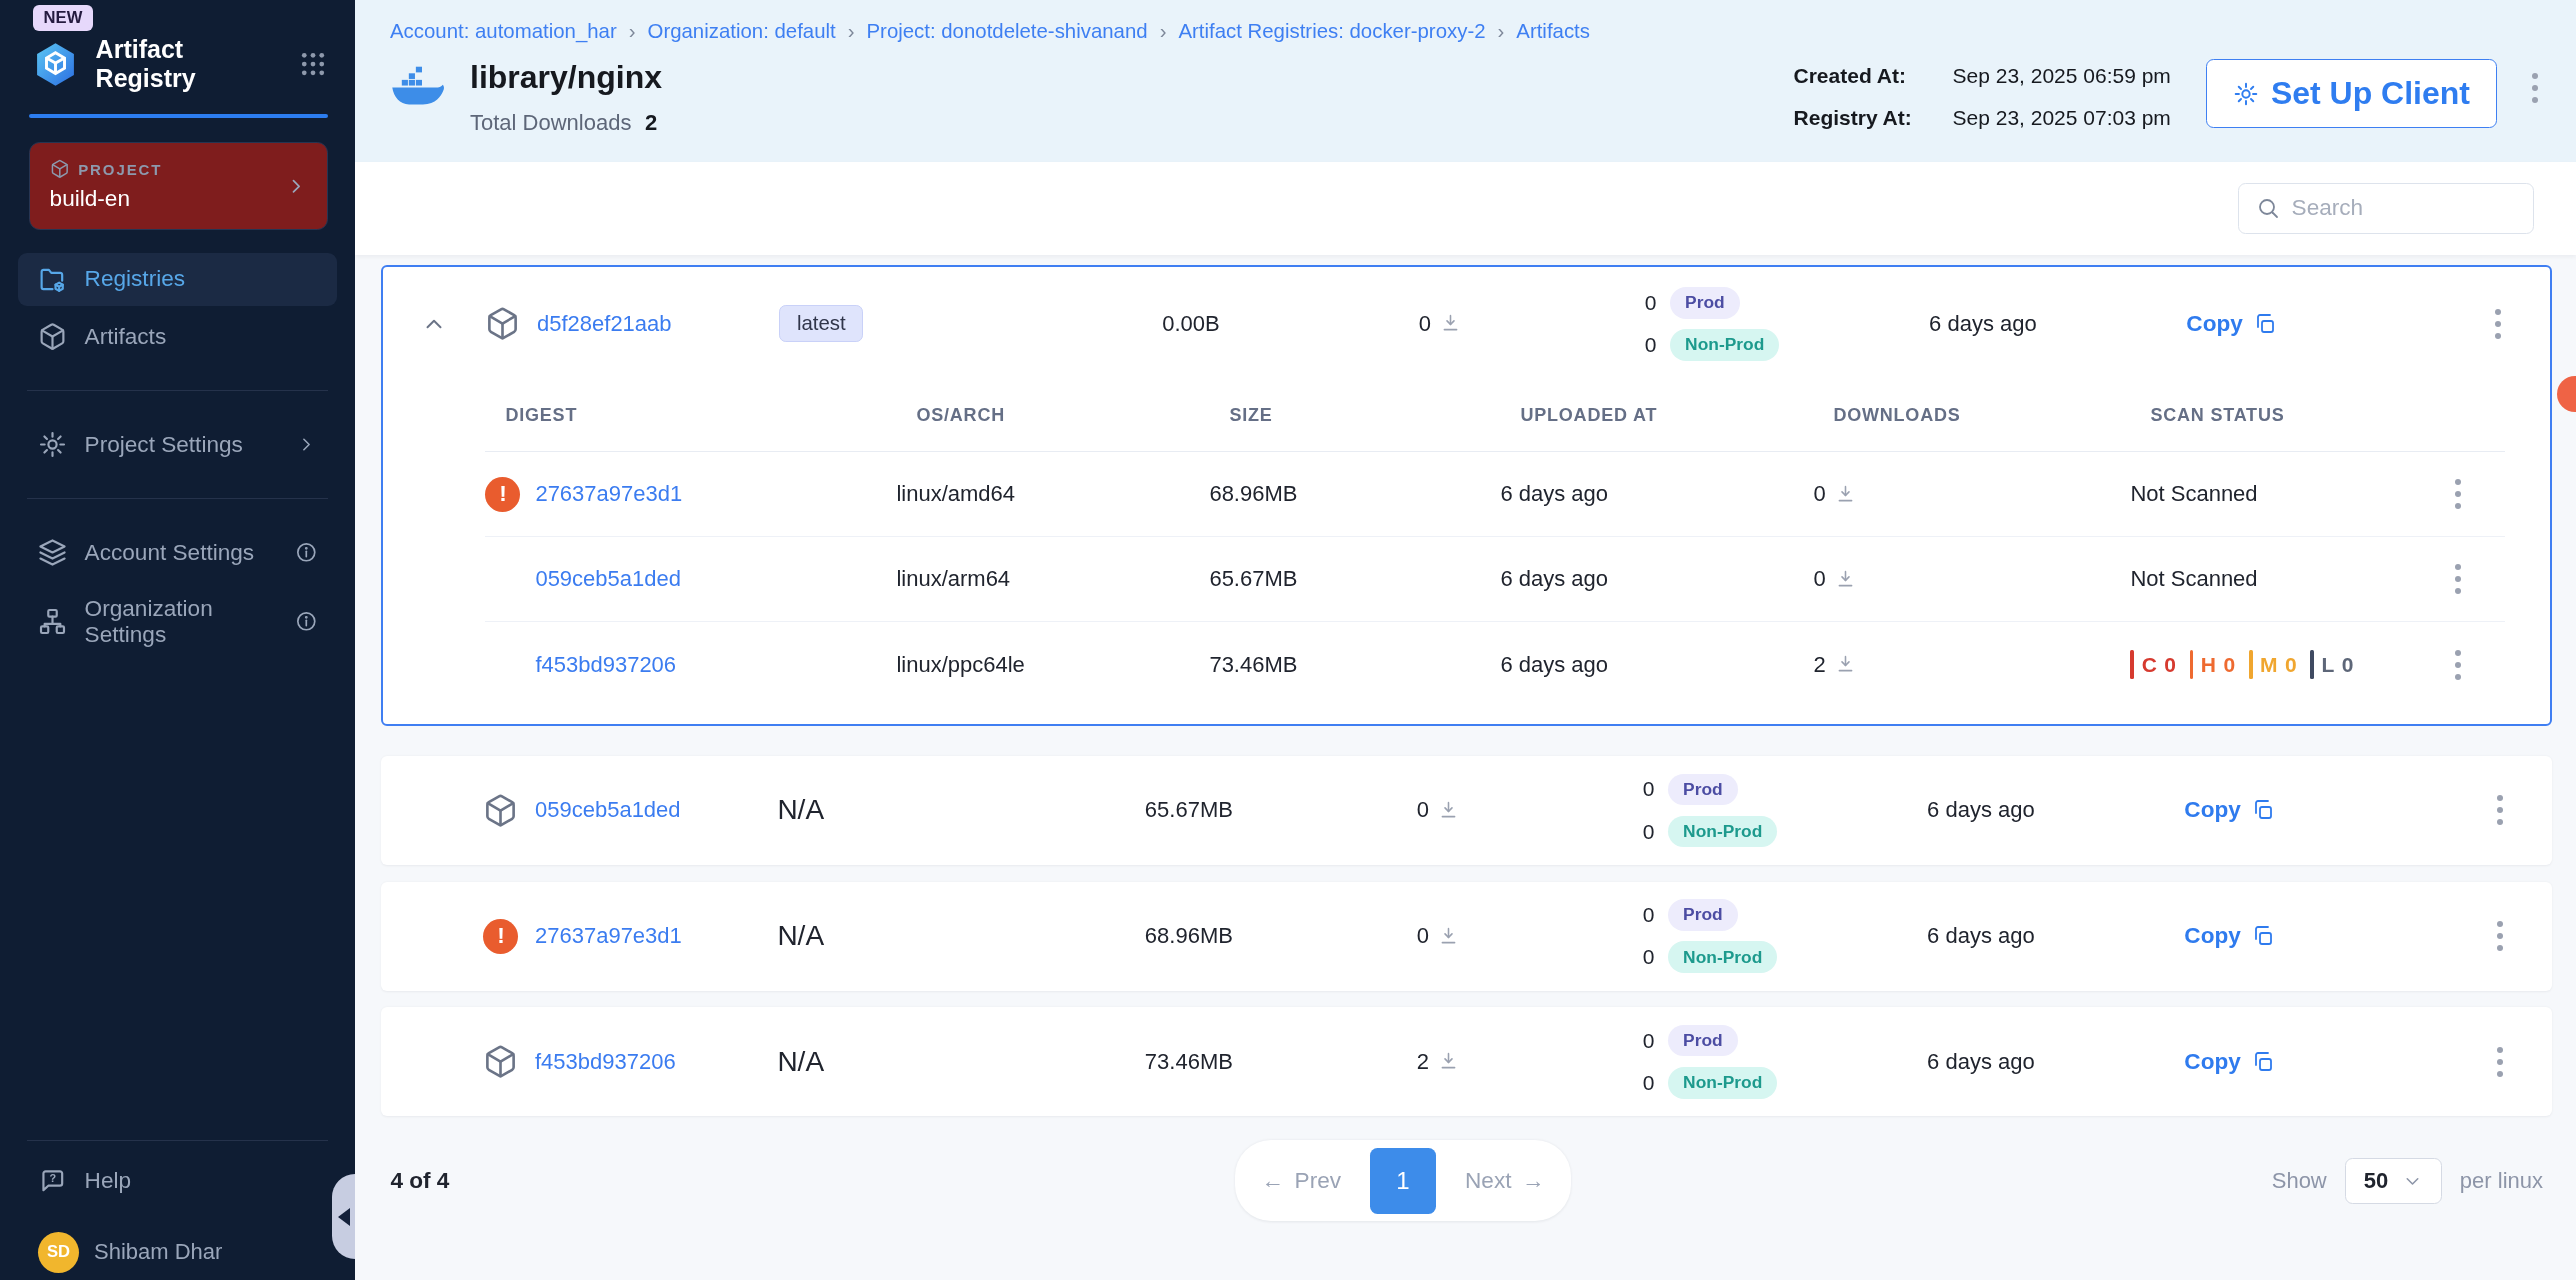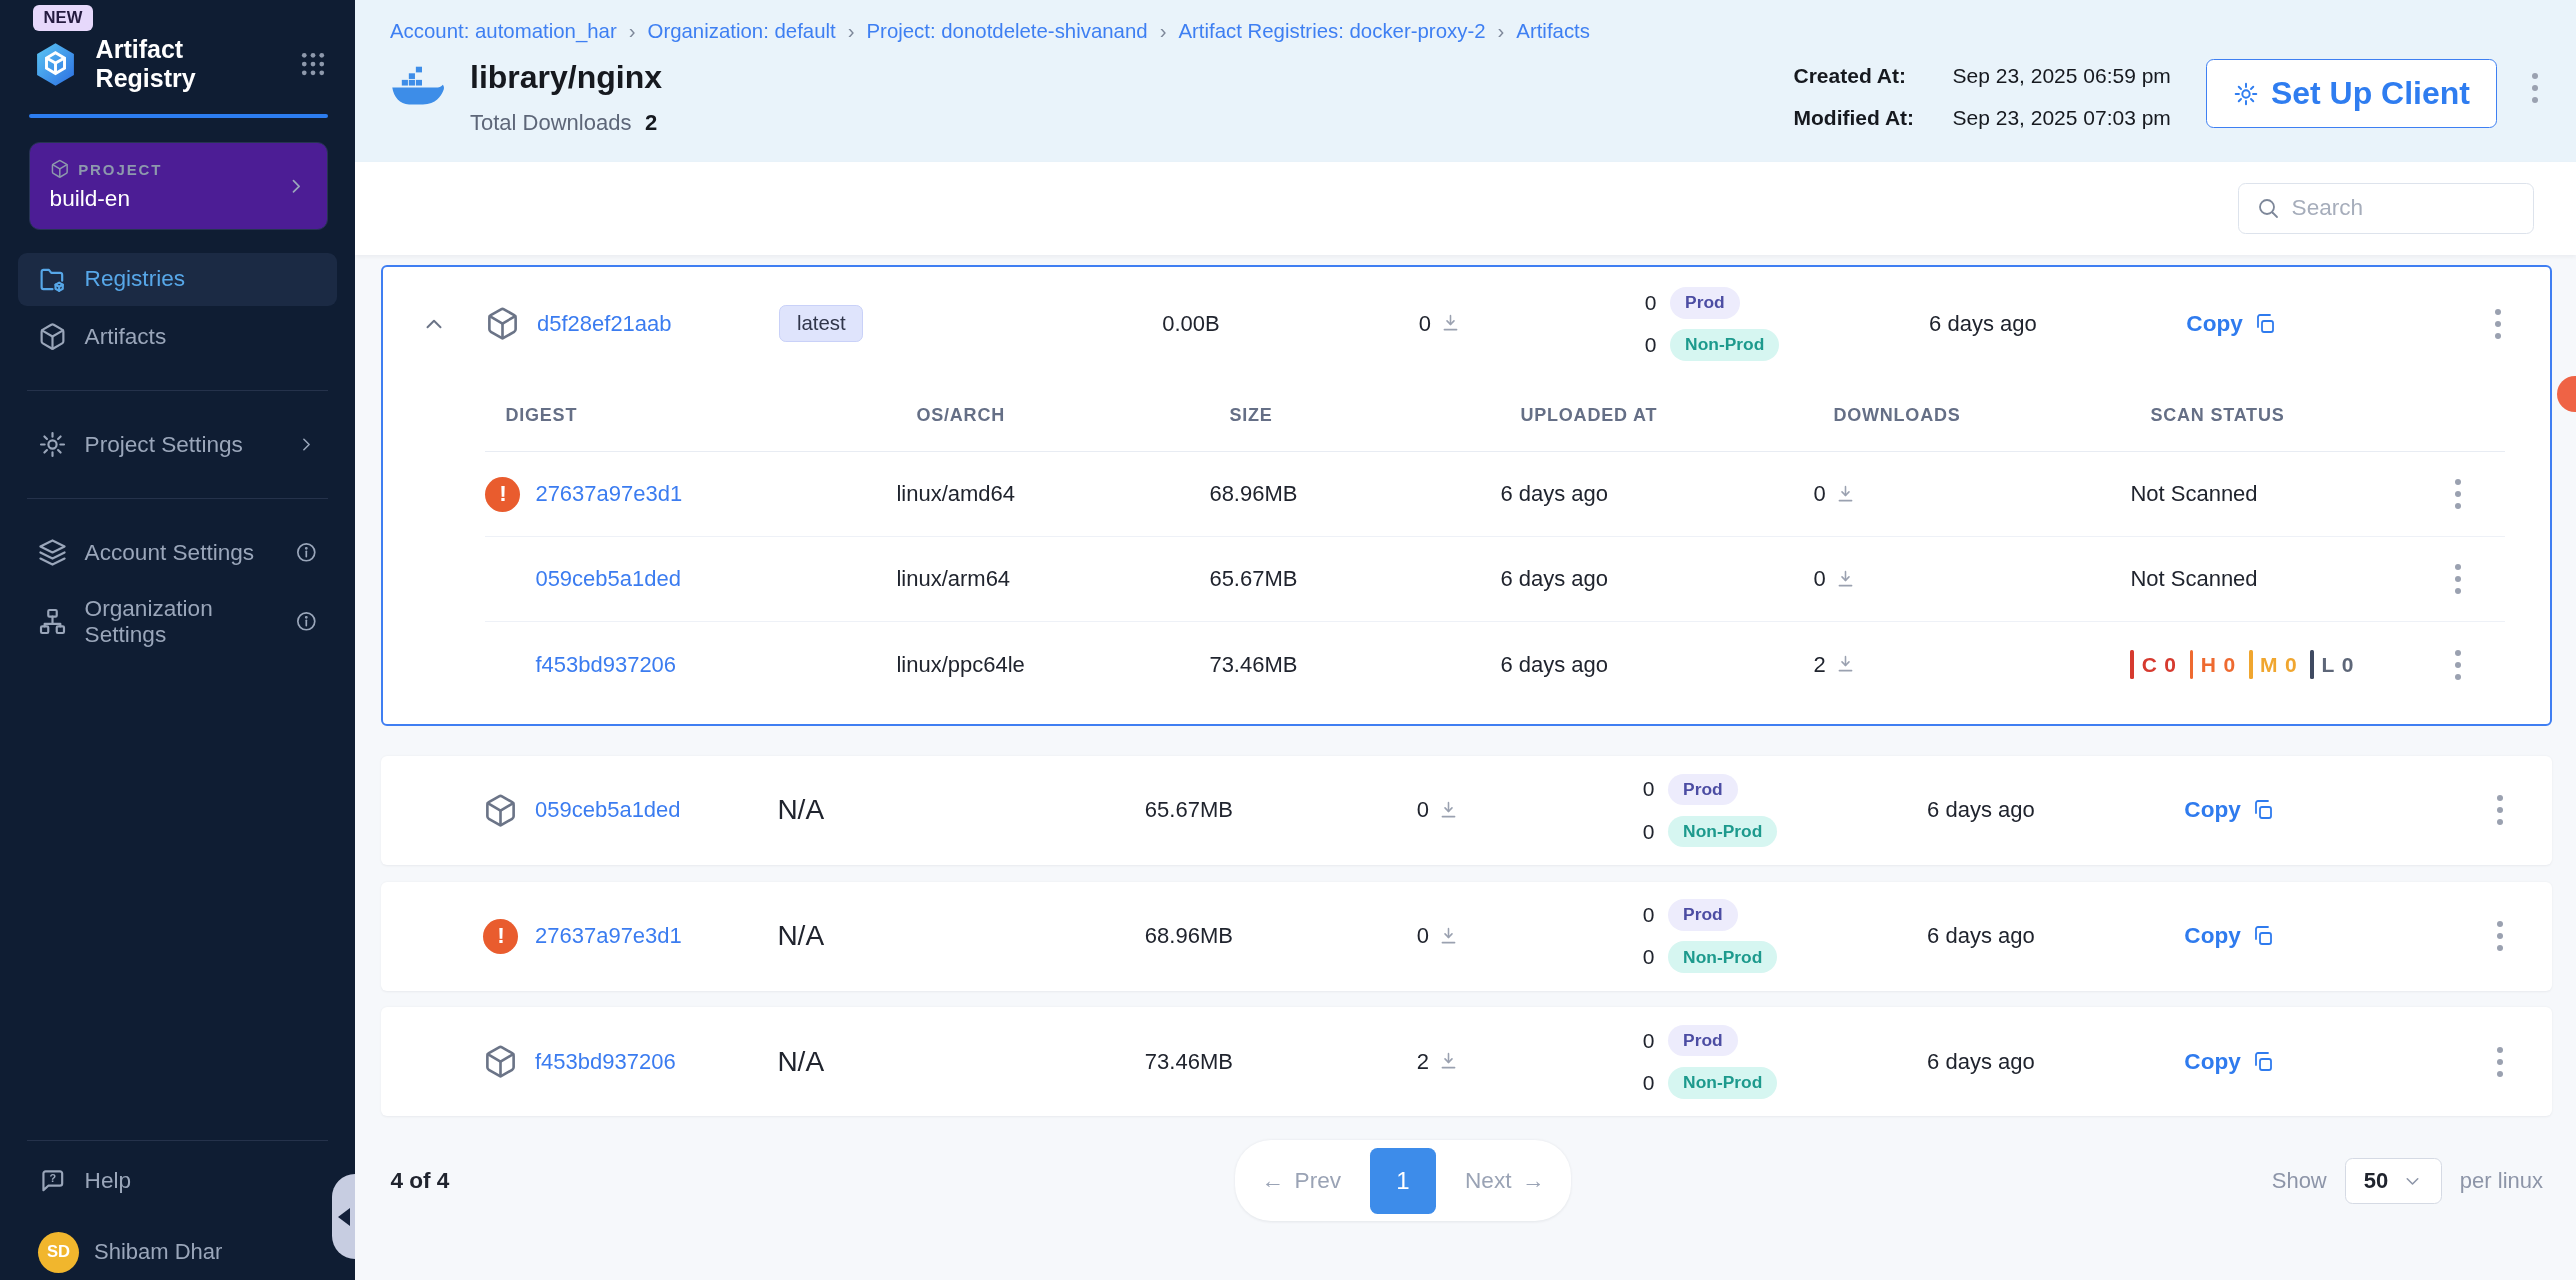--- a/index.html
+++ b/index.html
@@ -10,21 +10,21 @@
   
   .sidebar { width:355px; flex-shrink:0; background:#0f1d33; position:relative;
     color:#9aa7bb; overflow:hidden; }
   .new-badge { position:absolute; top:4.5px; left:33px; background:#e6d8fb; color:#241a3f;
     font-size:16.6px; font-weight:700; padding:3px 10.6px; border-radius:6px; }
   .logo-row { display:flex; align-items:center; gap:16.6px; margin:35px 27px 0 32px; }
   .logo-row svg.logo { width:47px; height:47px; }
   .app-title { color:#ffffff; font-size:25px; font-weight:700; flex:1; }
   .grid-icon { color:#8e99ac; }
   .blue-rule { height:3.8px; background:#2c7df0; margin:21px 27px 0 29px; border-radius:2.3px; }
-  .project-card { margin:24px 27px 0 29px; background:#4c1d95; border:1.5px solid #263552;
+  .project-card { margin:24px 27px 0 29px; background:#7f1d1d; border:1.5px solid #263552;
     border-radius:10.6px; padding:16.6px 19.6px; display:flex; align-items:center; cursor:pointer; }
   .pc-text { flex:1; }
   .pc-top { display:flex; align-items:center; gap:9px; color:#8d99ad; }
   .pc-label { font-size:15px; font-weight:700; letter-spacing:1.9px; }
   .pc-name { color:#ffffff; font-size:22.6px; margin-top:7.5px; }
   .nav { margin-top:22.6px; }
   .nav-item { display:flex; align-items:center; gap:18px; font-size:22.6px; color:#9aa6ba;
     padding:12px 19.6px; margin:4.5px 18px; border-radius:9px; cursor:pointer; }
   .nav-item .grow { flex:1; }
   .nav-item.active { background:#1b2a44; color:#57a7e8; }
@@ -323,21 +323,21 @@
           </div>
         </div>
 
         <div class="title-right">
           <div class="meta">
             <div class="meta-row">
               <span class="meta-label">Created At:</span>
               <span class="meta-value">Sep 23, 2025 06:59 pm</span>
             </div>
             <div class="meta-row">
-              <span class="meta-label">Modified At:</span>
+              <span class="meta-label">Registry At:</span>
               <span class="meta-value">Sep 23, 2025 07:03 pm</span>
             </div>
           </div>
           <button class="setup-btn">
             <svg class="i" width="26" height="26" viewBox="0 0 24 24">
               <circle cx="12" cy="12" r="3.4"></circle>
               <path d="M12 2.5v3M12 18.5v3M2.5 12h3M18.5 12h3M5.3 5.3l2.1 2.1M16.6 16.6l2.1 2.1M18.7 5.3l-2.1 2.1M7.4 16.6l-2.1 2.1"></path>
             </svg>
             <span>Set Up Client</span>
           </button>

